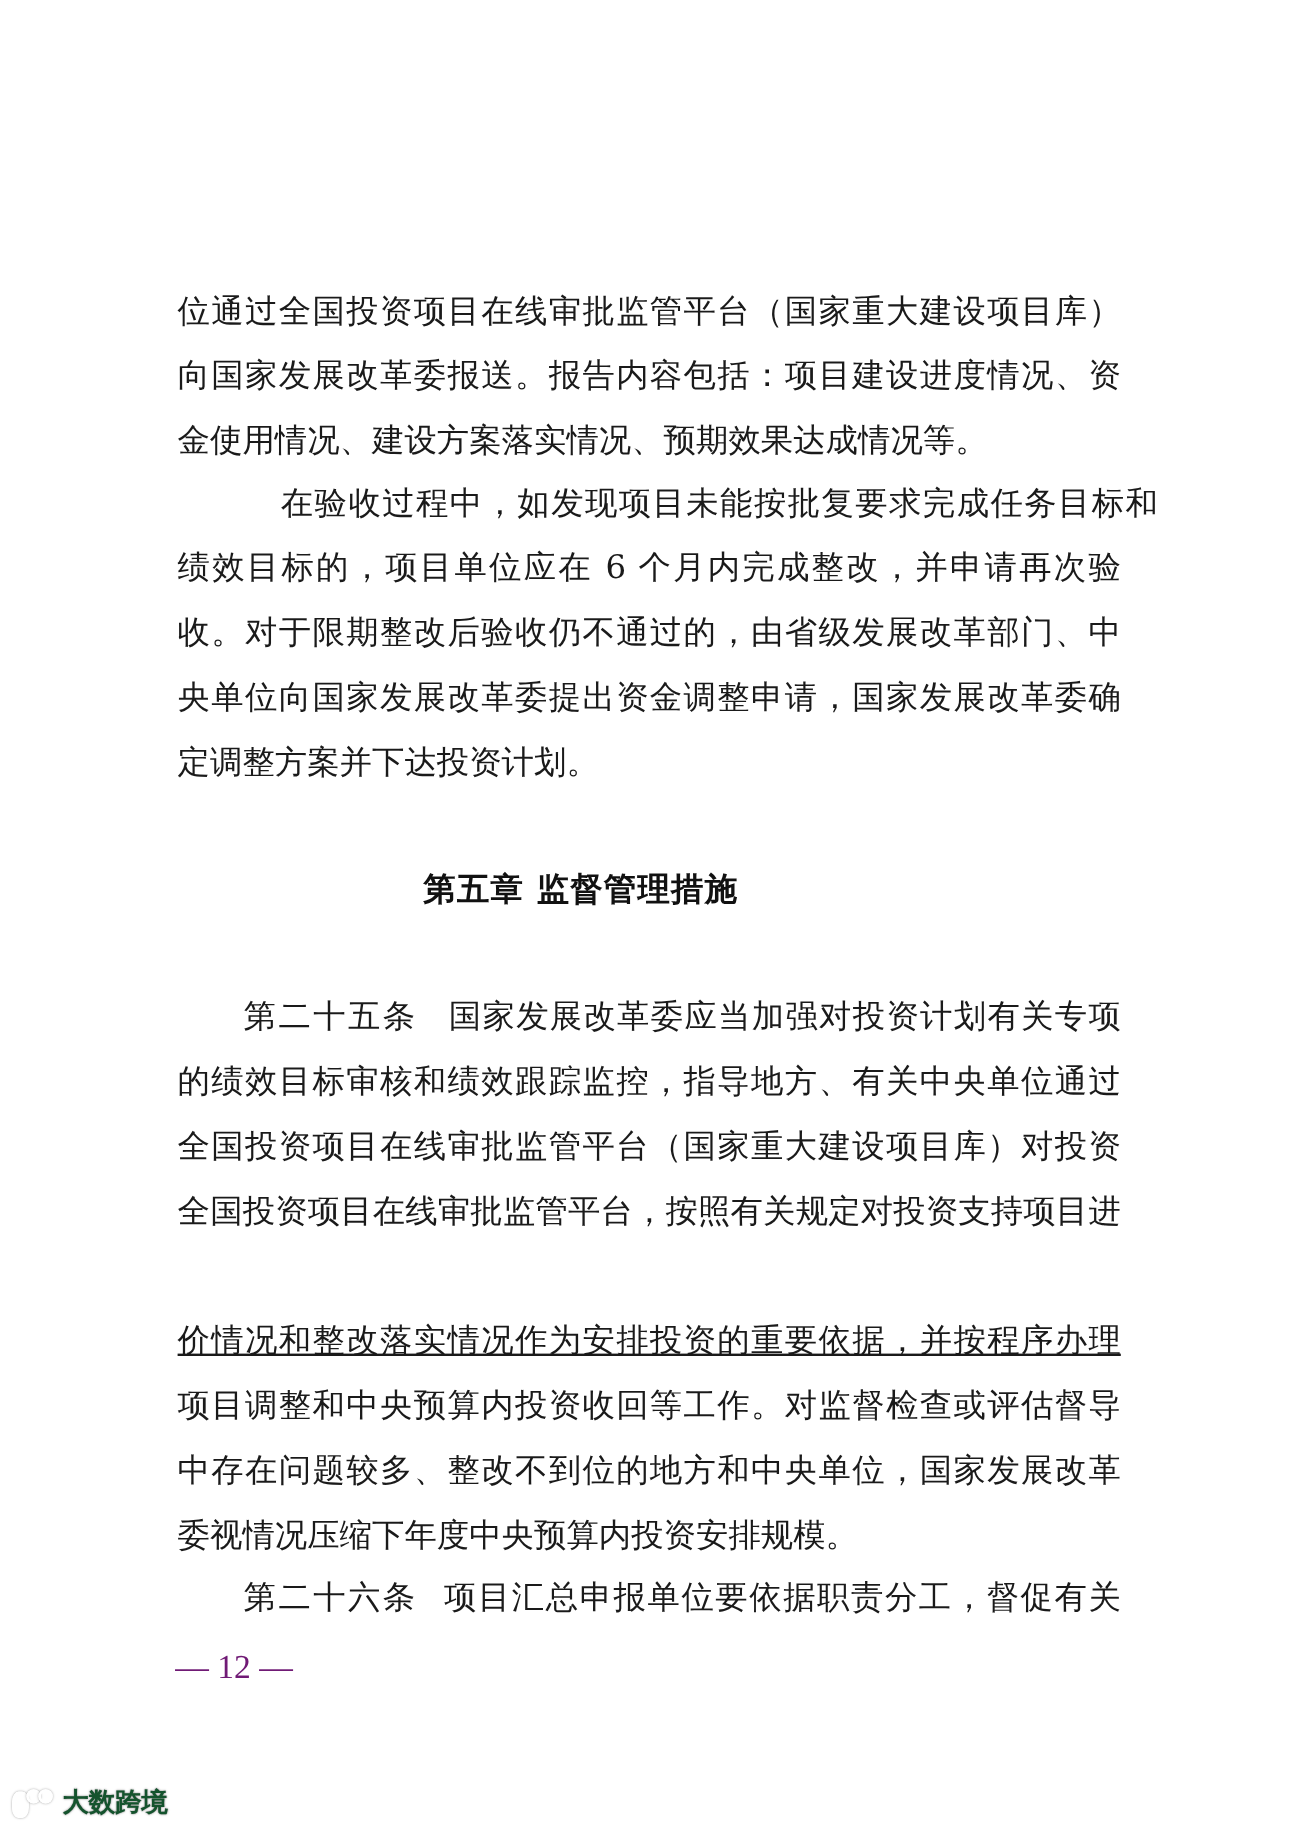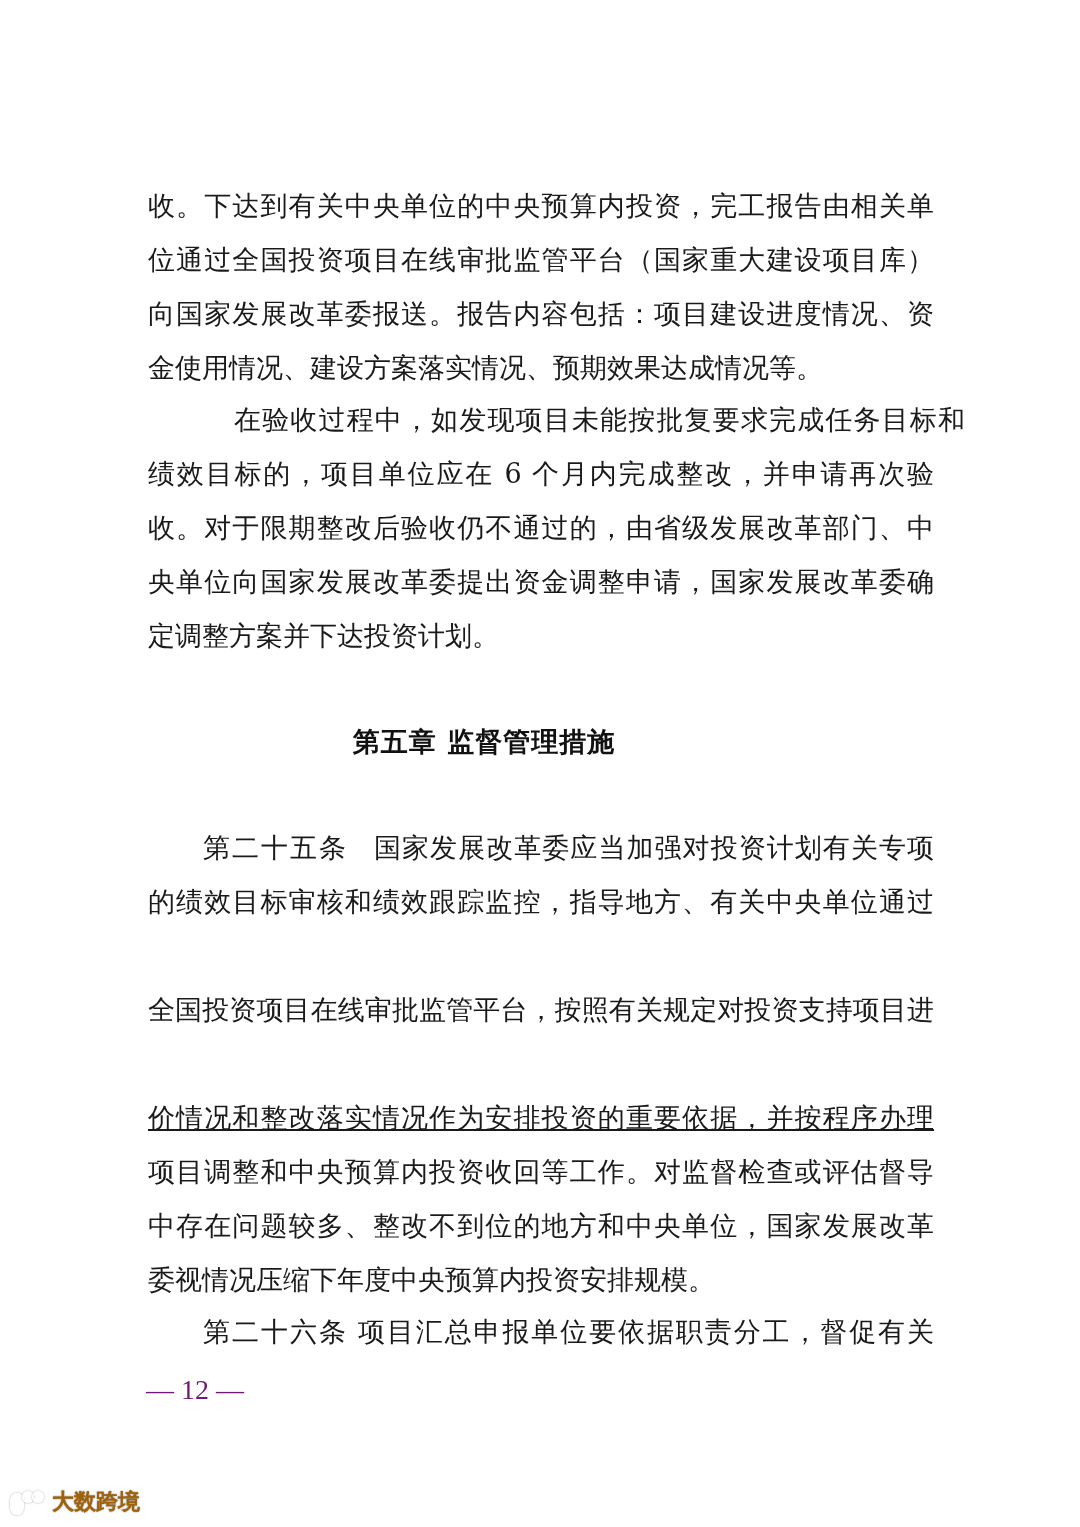--- a/index.html
+++ b/index.html
@@ -44,66 +44,66 @@
       color: #701a75;
       white-space: pre;
     }
     .watermark {
       position: absolute;
       left: 8px;
       top: 1487px;
       display: flex;
       align-items: center;
       gap: 6px;
-      color: #a16207;
+      color: #14532d;
       font-family: "DejaVu Sans", sans-serif;
       font-size: 22px;
       font-weight: bold;
       text-shadow: 0 0 2px #9a9a9a, 0 0 1px #9a9a9a;
     }
     .wm-logo {
       width: 38px; height: 26px; position: relative;
     }
     .wm-logo span {
       position: absolute; border: 2px solid #ffffff; border-radius: 50%;
       box-shadow: 0 0 2px #9a9a9a;
     }
   </style>
 </head>
 <body>
 
 <div class="page">
 
-  <div class="line" style="top:186px;">收。下达到有关中央单位的中央预算内投资，完工报告由相关单</div>
   <div class="line" style="top:240px;">位通过全国投资项目在线审批监管平台（国家重大建设项目库）</div>
   <div class="line" style="top:294px;">向国家发展改革委报送。报告内容包括：项目建设进度情况、资</div>
   <div class="line last" style="top:348px;">金使用情况、建设方案落实情况、预期效果达成情况等。</div>
 
   <div class="line indent" style="top:400px;margin-left:31px;">在验收过程中，如发现项目未能按批复要求完成任务目标和</div>
   <div class="line" style="top:454px;">绩效目标的，项目单位应在 6 个月内完成整改，并申请再次验</div>
   <div class="line" style="top:508px;">收。对于限期整改后验收仍不通过的，由省级发展改革部门、中</div>
   <div class="line" style="top:562px;">央单位向国家发展改革委提出资金调整申请，国家发展改革委确</div>
   <div class="line last" style="top:616px;">定调整方案并下达投资计划。</div>
 
   <div class="heading">第五章  监督管理措施</div>
 
   <div class="line indent" style="top:828px; display:flex; justify-content:space-between; text-align-last:auto;">
     <span class="article-label">第二十五条</span>
     <span style="margin-left:26px; flex:1; text-align:justify; text-align-last:justify;">国家发展改革委应当加强对投资计划有关专项</span>
   </div>
   <div class="line" style="top:882px;">的绩效目标审核和绩效跟踪监控，指导地方、有关中央单位通过</div>
+  <div class="line" style="top:936px;">全国投资项目在线审批监管平台（国家重大建设项目库）对投资</div>
   <div class="line" style="top:990px;">全国投资项目在线审批监管平台，按照有关规定对投资支持项目进</div>
   <div class="line" style="top:1098px;text-decoration:underline;">价情况和整改落实情况作为安排投资的重要依据，并按程序办理</div>
   <div class="line" style="top:1152px;">项目调整和中央预算内投资收回等工作。对监督检查或评估督导</div>
   <div class="line" style="top:1206px;">中存在问题较多、整改不到位的地方和中央单位，国家发展改革</div>
   <div class="line last" style="top:1260px;">委视情况压缩下年度中央预算内投资安排规模。</div>
 
   <div class="line indent" style="top:1312px; display:flex; justify-content:space-between; text-align-last:auto;">
     <span class="article-label">第二十六条</span>
-    <span style="margin-left:10px; flex:1; text-align:justify; text-align-last:justify;">项目汇总申报单位要依据职责分工，督促有关</span>
+    <span style="margin-left:22px; flex:1; text-align:justify; text-align-last:justify;">项目汇总申报单位要依据职责分工，督促有关</span>
   </div>
 
   <div class="page-number">— 12 —</div>
 
   <div class="watermark">
     <div class="wm-logo">
       <span style="left:2px; top:4px; width:10px; height:18px; border-radius:40%;"></span>
       <span style="left:14px; top:2px; width:8px; height:8px;"></span>
       <span style="left:24px; top:2px; width:8px; height:8px;"></span>
     </div>

